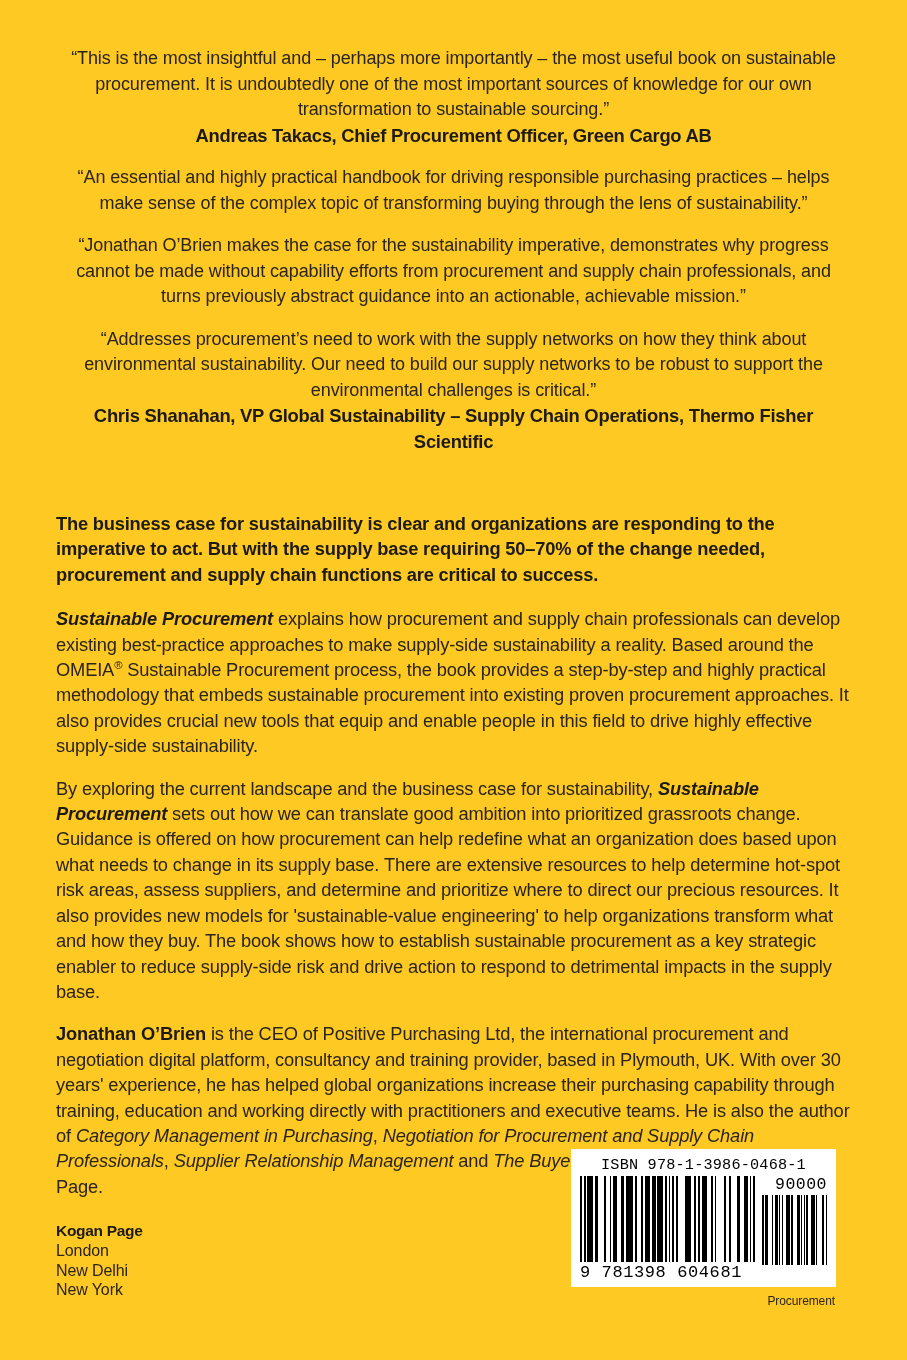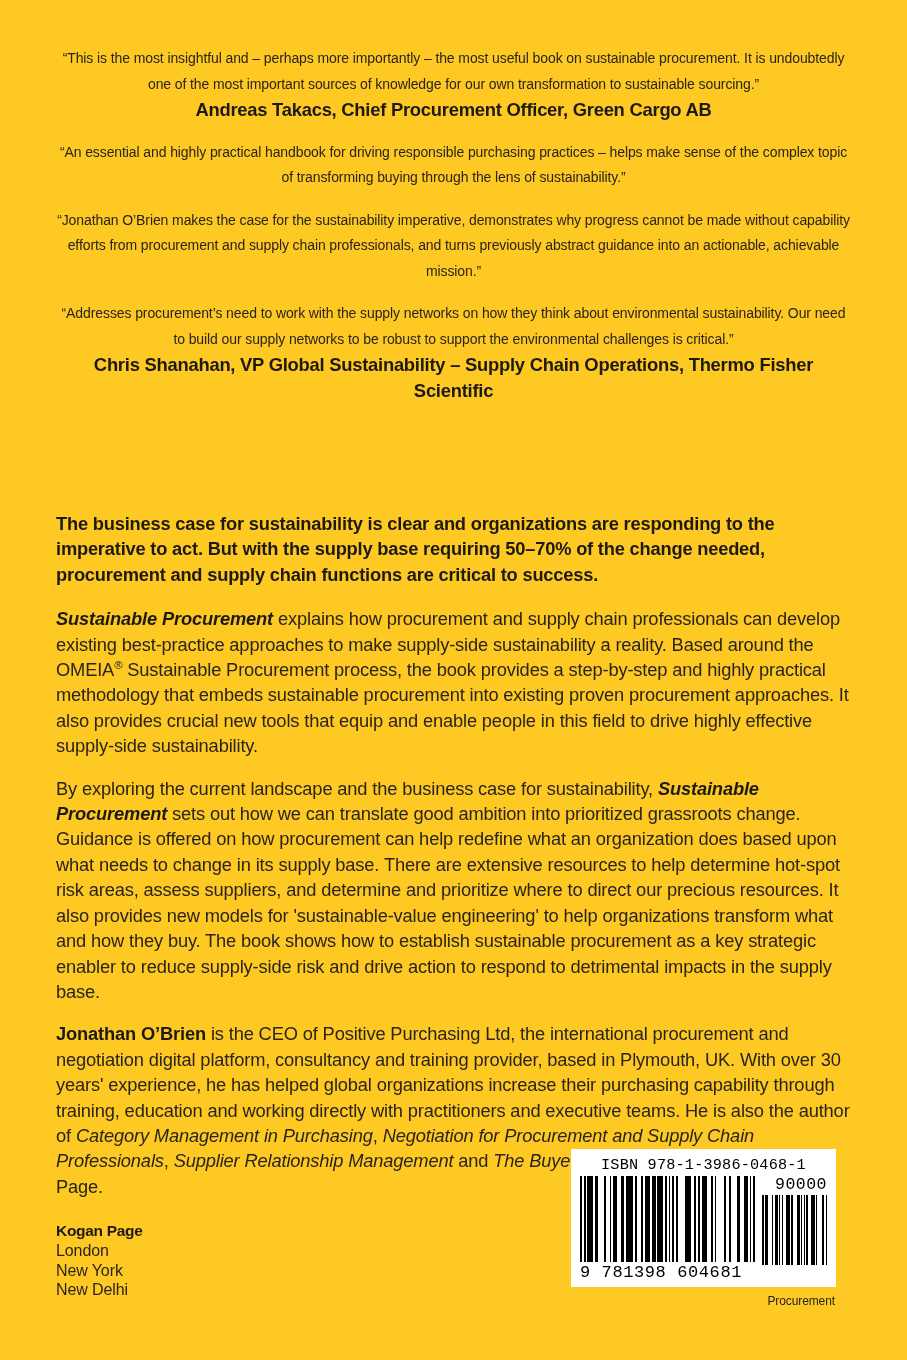--- a/index.html
+++ b/index.html
@@ -27,21 +27,21 @@
     top: 46px;
     left: 56px;
     width: 795px;
   }
   .quote-block {
     text-align: center;
     margin-bottom: 17px;
   }
   .quote-block:last-child { margin-bottom: 0; }
   .quote-text {
-    font-size: 14px;
+    font-size: 18px;
     line-height: 25.5px;
     letter-spacing: -0.1px;
     color: #2a241c;
     margin: 0;
   }
   .quote-attrib {
     font-size: 18.4px;
     line-height: 25.5px;
     font-weight: bold;
     letter-spacing: -0.25px;
@@ -220,22 +220,22 @@
 
     <p><span>By exploring the current landscape and the business case for sustainability, </span><span class="ttl">Sustainable Procurement</span><span> sets out how we can translate good ambition into prioritized grassroots change. Guidance is offered on how procurement can help redefine what an organization does based upon what needs to change in its supply base. There are extensive resources to help determine hot-spot risk areas, assess suppliers, and determine and prioritize where to direct our precious resources. It also provides new models for 'sustainable-value engineering' to help organizations transform what and how they buy. The book shows how to establish sustainable procurement as a key strategic enabler to reduce supply-side risk and drive action to respond to detrimental impacts in the supply base.</span></p>
 
     <p class="bio"><span class="nm">Jonathan O’Brien</span><span> is the CEO of Positive Purchasing Ltd, the international procurement and negotiation digital platform, consultancy and training provider, based in Plymouth, UK. With over 30 years' experience, he has helped global organizations increase their purchasing capability through training, education and working directly with practitioners and executive teams. He is also the author of </span><span class="it">Category Management in Purchasing</span><span>, </span><span class="it">Negotiation for Procurement and Supply Chain Professionals</span><span>, </span><span class="it">Supplier Relationship Management</span><span> and </span><span class="it">The Buyer’s Toolkit</span><span>, all published by Kogan Page.</span></p>
 
   </div>
 
   <div class="publisher">
     <div class="pub-name">Kogan Page</div>
     <div class="pub-city">London</div>
+    <div class="pub-city">New Delhi</div>
     <div class="pub-city">New York</div>
-    <div class="pub-city">New Delhi</div>
   </div>
 
   <div class="barcode-area">
     <div class="barcode-box">
       <div class="isbn-line">ISBN 978-1-3986-0468-1</div>
       <div class="bars-row">
         <div class="ean-main">
           <div class="bars" id="ean-bars">
               <span style="width: 1.85263px;"></span>
               <span class="w" style="width: 1.85263px;"></span>

